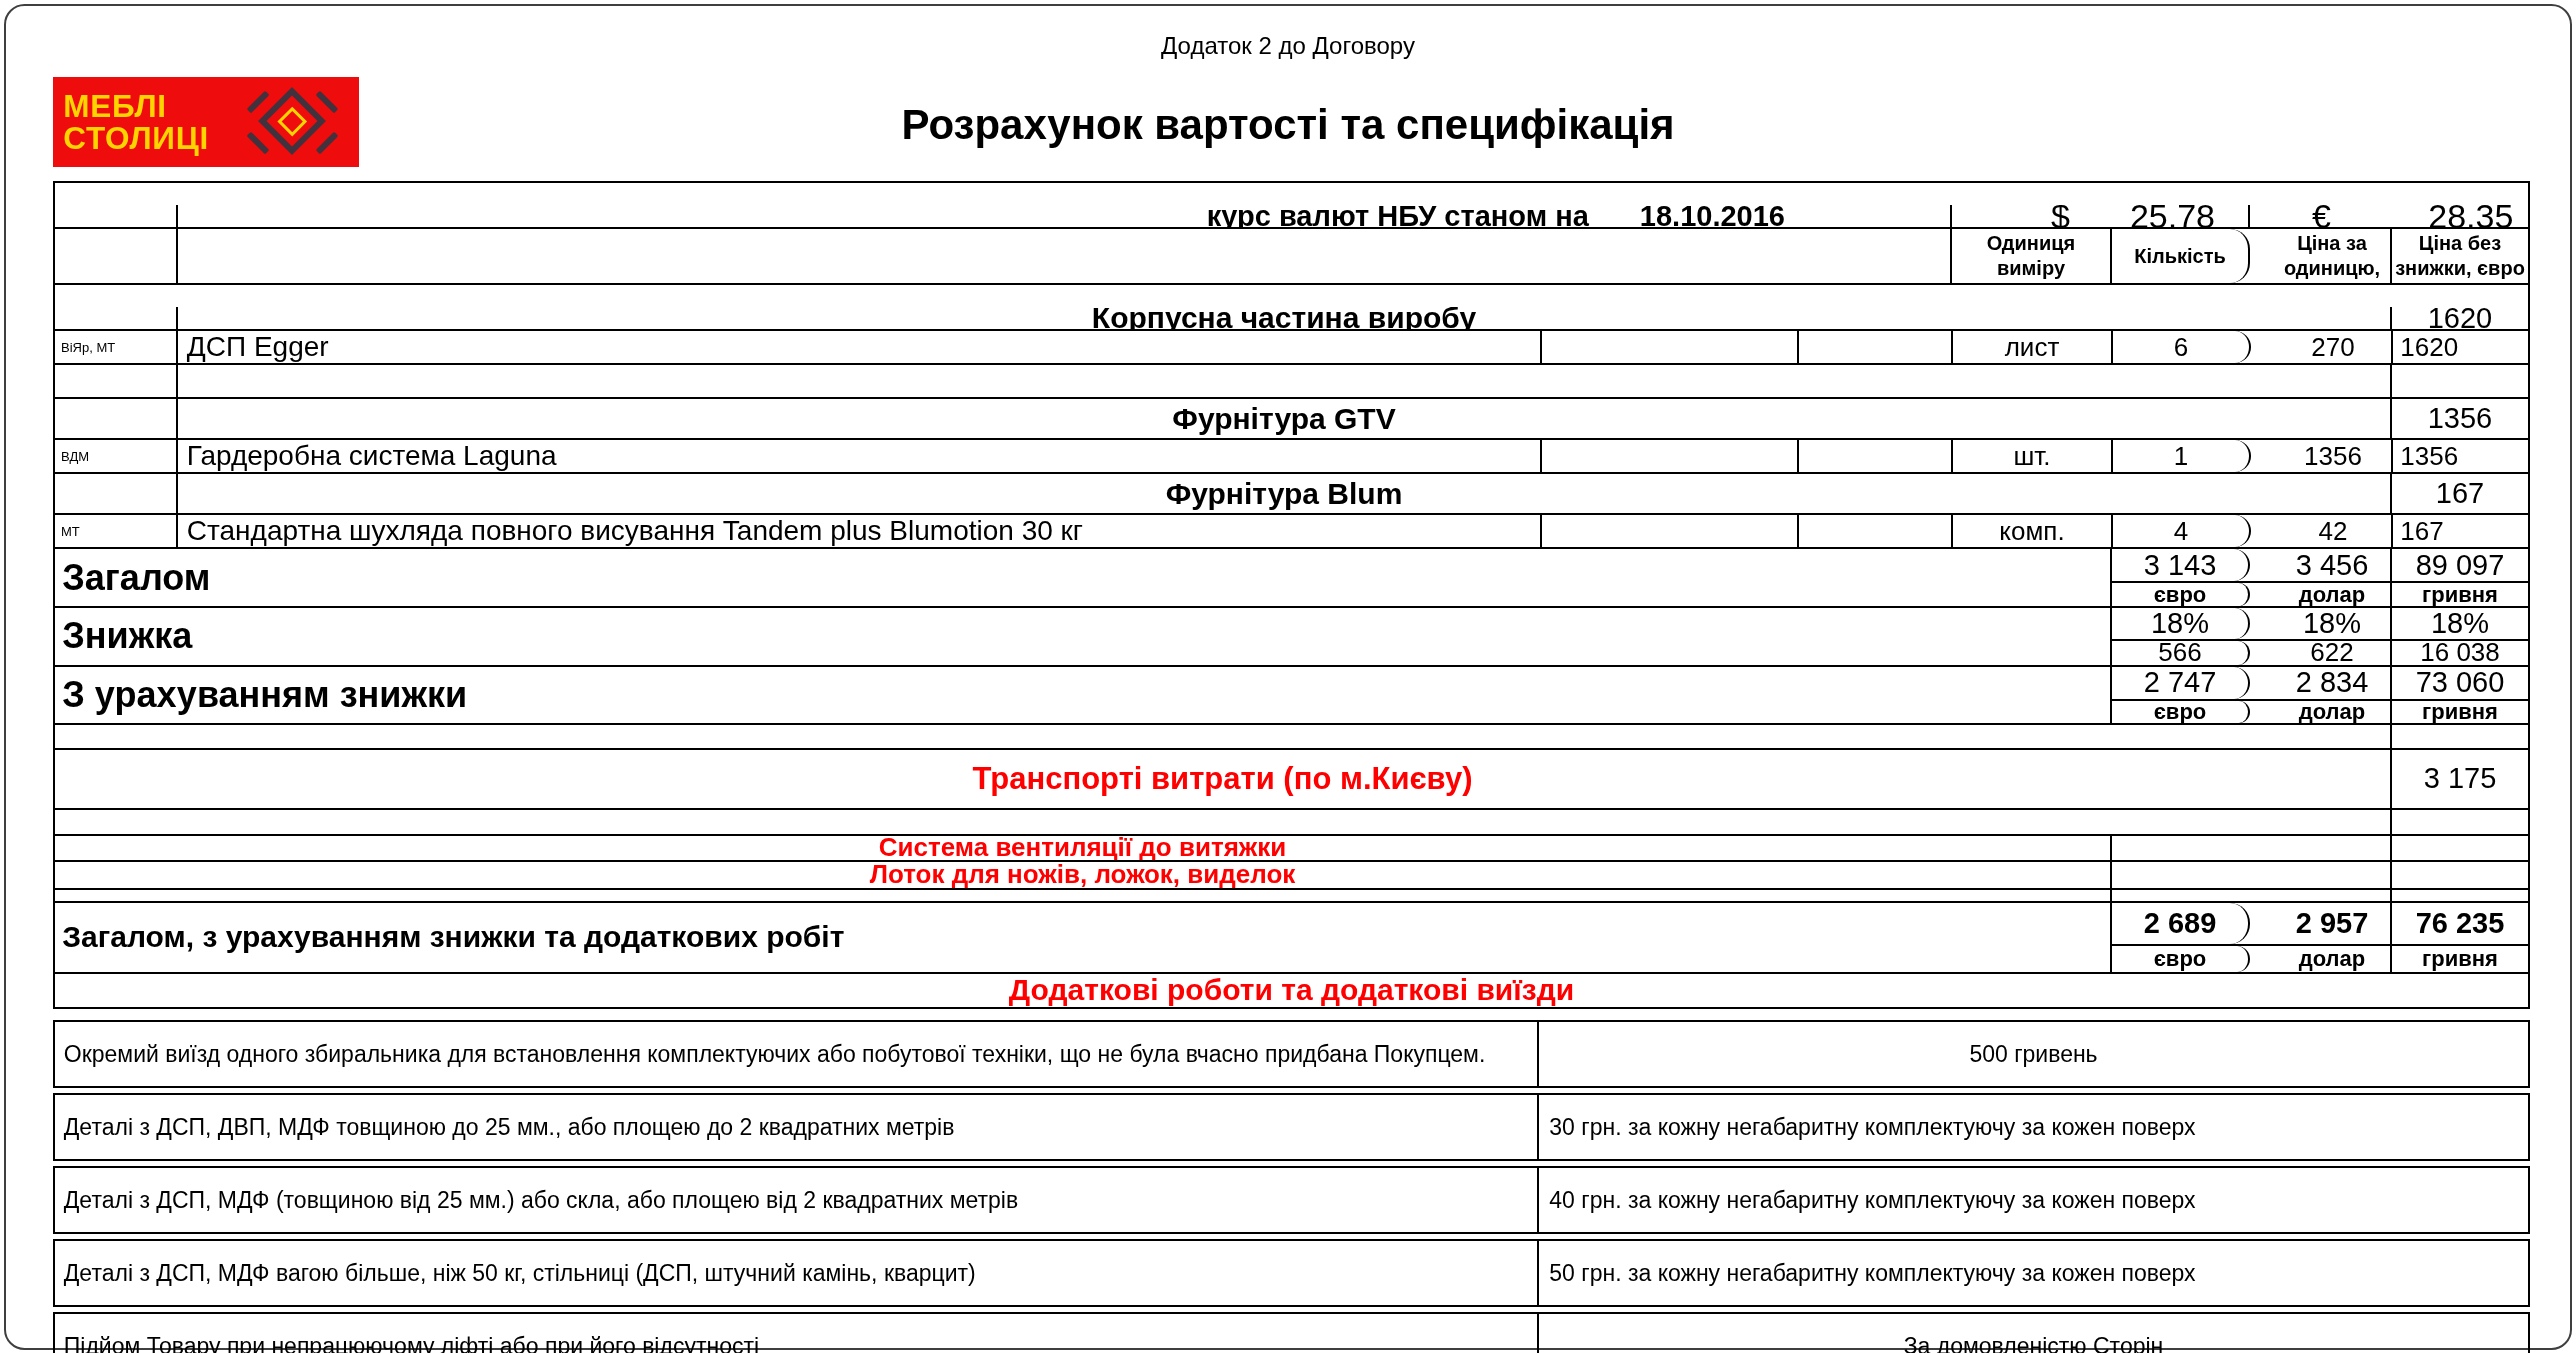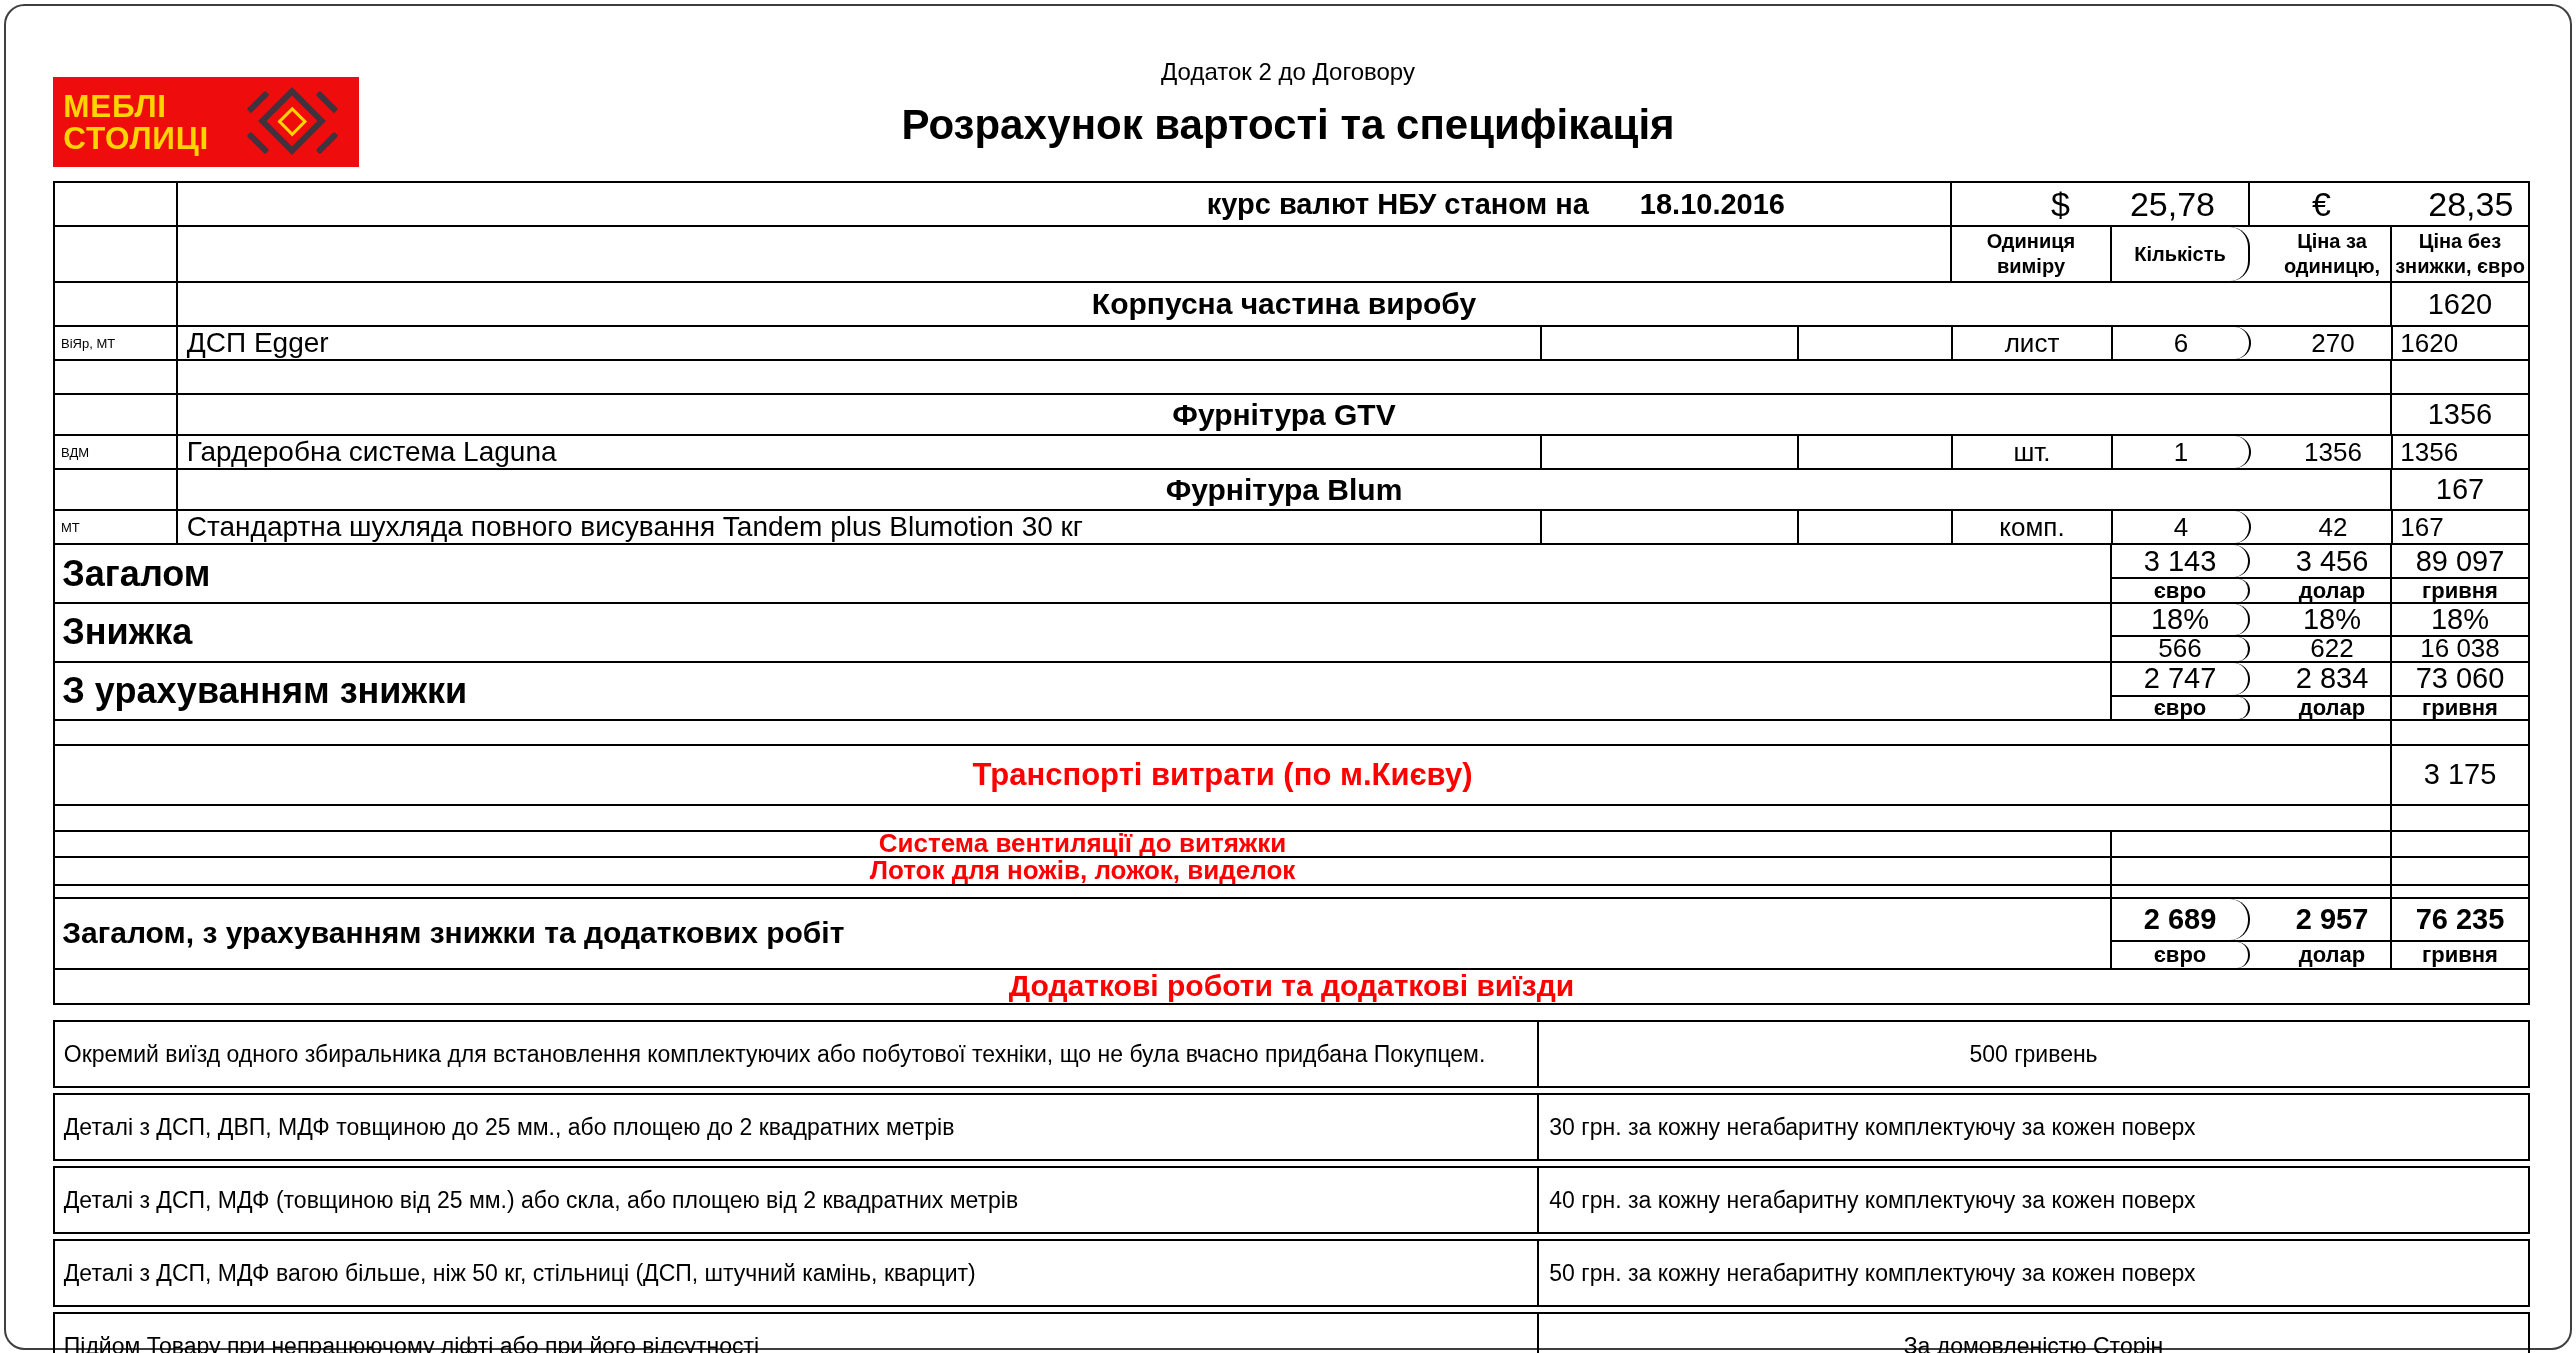--- a/index.html
+++ b/index.html
@@ -10,21 +10,21 @@
     position: relative;
     overflow: hidden;
   }
   .frame {
     position: absolute; inset: 4.4px;
     border: 2.9px solid #3f3f3f; border-radius: 20.5px;
     pointer-events: none;
   }
   .top-note {
     position: absolute; left: 0; top: 32px; width: 100%;
-    text-align: center; font-size: 24px; margin-top: 26px;
+    text-align: center; font-size: 24px;
   }
   .doc-title {
     position: absolute; left: 0; top: 101px; width: 100%;
     text-align: center; font-size: 42px; font-weight: bold;
   }
   
   .logo {
     position: absolute; left: 53px; top: 77px; width: 306px; height: 90px;
     background: var(--logo-red, #ee0c0c);
     display: flex; align-items: center; justify-content: space-between;
@@ -57,21 +57,21 @@
     overflow: hidden; flex: 0 0 auto;
   }
   .c:last-child { border-right: none; }
   .fx { flex: 1 1 auto; }
   .w0 { width: 123px; }  .w1 { width: 1364px; } .w2 { width: 257px; }
   .w3 { width: 154px; }  .w4 { width: 160px; }  .w5 { width: 138px; border-radius: 20px; }
   .w6 { width: 142px; padding-left: 24px; }
   .wlab  { width: 1774px; } .wcur  { width: 298px; }
   .wsec  { width: 2214px; } .wtot  { width: 2057px; }
   .wtrn  { width: 2337px; } .wmid  { width: 280px; }
-  .h54 { height: 44px; } .h76 { height: 56px; } .h46 { height: 34px; }
+  .h54 { height: 24px; margin-top: 22px; } .h76 { height: 56px; } .h46 { height: 34px; }
   .h56 { height: 41px; } .h34 { height: 25px; } .h82 { height: 60px; }
   .h36 { height: 26px; } .h38 { height: 28px; } .h18 { height: 13px; }
   .h48 { height: 35px; }
   .cur-label-cell { justify-content: flex-end; gap: 51px; padding-right: 165px;
                     font-size: 29px; font-weight: bold; }
   .cur-cell { justify-content: space-between; font-size: 34px; }
   .cur-usd { padding: 0 33px 0 99px; }
   .cur-eur { padding: 0 14.7px 0 62px; }
   .colh { font-size: 20px; font-weight: bold; text-align: center; line-height: 1.25; }
   .sec-title { font-size: 30px; font-weight: bold; }

